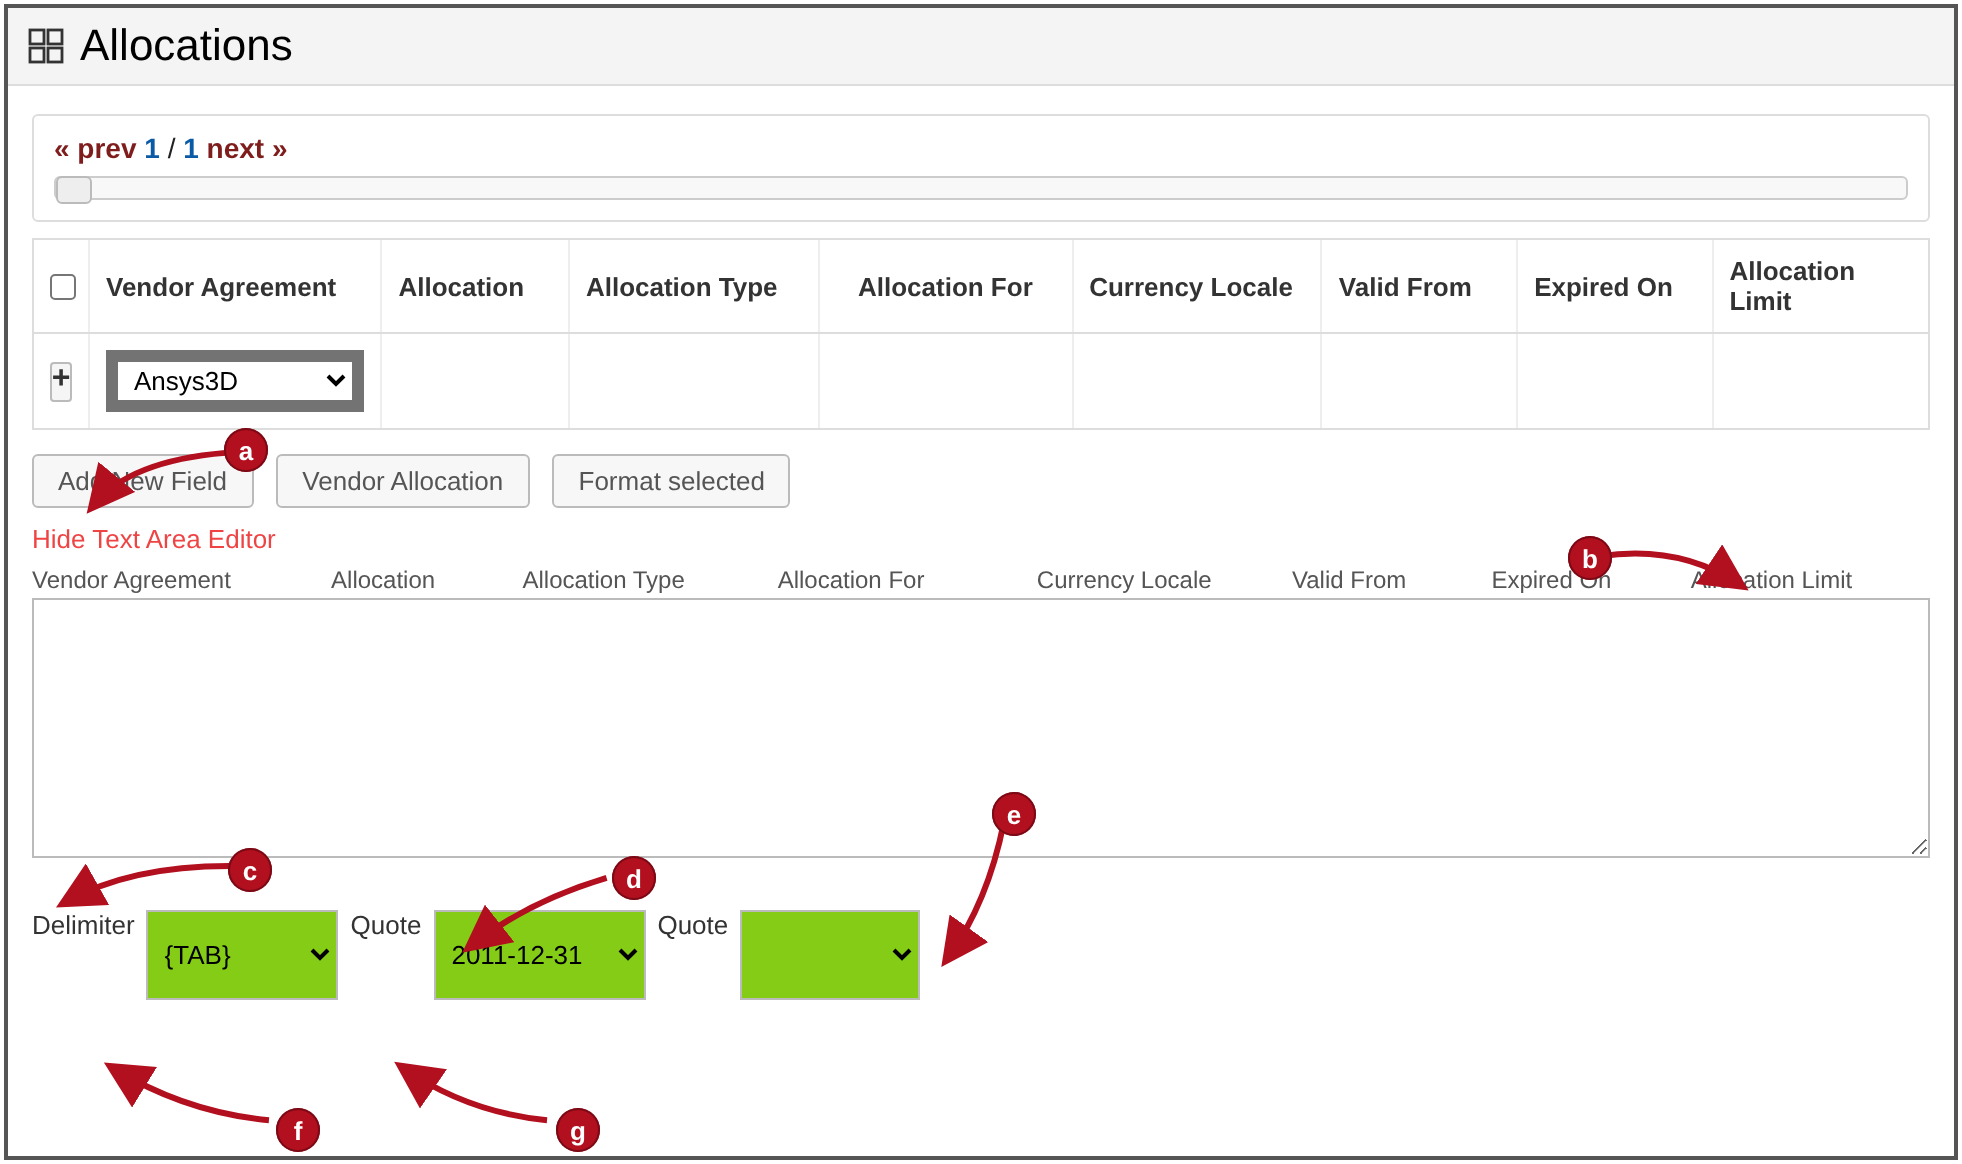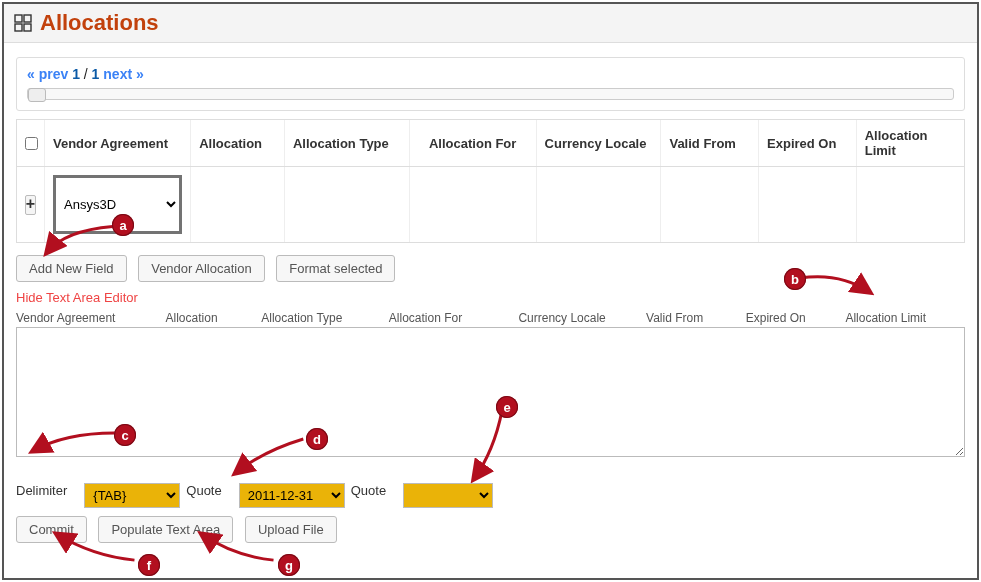--- a/index.html
+++ b/index.html
@@ -25,37 +25,37 @@
     background: #f4f4f4;
     border-bottom: 1px solid #ddd;
     padding: 6px 10px;
     display: flex;
     align-items: center;
     gap: 8px;
   }
   .header h1 {
     margin: 0;
     font-size: 22px;
-    font-weight: 700;
-    color: #c2410c;
+    font-weight: 400;
+    color: #000000;
   }
   .grid-icon {
     display: inline-block;
     width: 18px;
     height: 18px;
   }
   .pager-box {
     margin: 14px 12px 8px 12px;
     border: 1px solid #ddd;
     border-radius: 3px;
     padding: 8px 10px 10px 10px;
   }
   .pager-links { color: #0b5aa6; font-weight: 700; font-size: 14px; }
   .pager-links .sep { color: #222; font-weight: 400; }
-  .pager-links a { color: #3b82f6; text-decoration: none; cursor: pointer; text-align: center; }
+  .pager-links a { color: #7f1d1d; text-decoration: none; cursor: pointer; text-align: center; }
   .slider-track {
     margin-top: 6px;
     height: 12px;
     border: 1px solid #ccc;
     border-radius: 3px;
     background: #f8f8f8;
     position: relative;
   }
   .slider-thumb {
     position: absolute;
@@ -98,23 +98,23 @@
     border: 1px solid #bbb;
     background: #f5f5f5;
     font-weight: 700;
     font-size: 16px;
     line-height: 16px;
     text-align: center;
     cursor: pointer;
     border-radius: 2px;
   }
   select.std {
-    border: 3px solid #737373;
+    border: 6px solid #737373;
     background: #fff;
-    padding: 18px 4px;
+    padding: 1px 4px;
     font-size: 13px;
     width: 100%;
   }
   .btn {
     display: inline-block;
     border: 1px solid #bbb;
     background: #f7f7f7;
     color: #555;
     padding: 5px 12px;
     font-size: 13px;
@@ -159,24 +159,23 @@
   .controls-row {
     margin: 26px 12px 6px 12px;
     display: flex;
     align-items: flex-start;
     gap: 6px;
     font-size: 13px;
     color: #333;
   }
   .controls-row select {
     border: 1px solid #bbb;
-    background: #eab308;
-    padding: 3px 4px;
-    font-size: 13px;
-    margin-left: 11px;
+    background: #84cc16;
+    padding: 13px 4px;
+    font-size: 13px;
   }
   .sel-delim { width: 96px; }
   .sel-format { width: 106px; }
   .sel-quote { width: 90px; }
   .bottom-btn-row { margin: 8px 12px; }
 
   
   .overlay {
     position: absolute;
     left: 0; top: 0;
@@ -291,25 +290,20 @@
     <span>Quote</span>
     <select class="sel-format">
       <option>2011-12-31</option>
     </select>
     <span>Quote</span>
     <select class="sel-quote">
       <option></option>
     </select>
   </div>
 
-  <div class="bottom-btn-row">
-    <span class="btn">Commit</span>
-    <span class="btn">Populate Text Area</span>
-    <span class="btn">Upload File</span>
-  </div>
 
   <div class="overlay">
     <svg class="arrows" viewBox="0 0 977 578">
       <defs>
         <marker id="ah" markerWidth="8" markerHeight="8" refX="6" refY="4" orient="auto">
           <path d="M0,0 L8,4 L0,8 z" fill="#b20f1f"></path>
         </marker>
       </defs>
 
       <path d="M108,224 Q60,228 42,250" fill="none" stroke="#b20f1f" stroke-width="3" marker-end="url(#ah)"></path>

